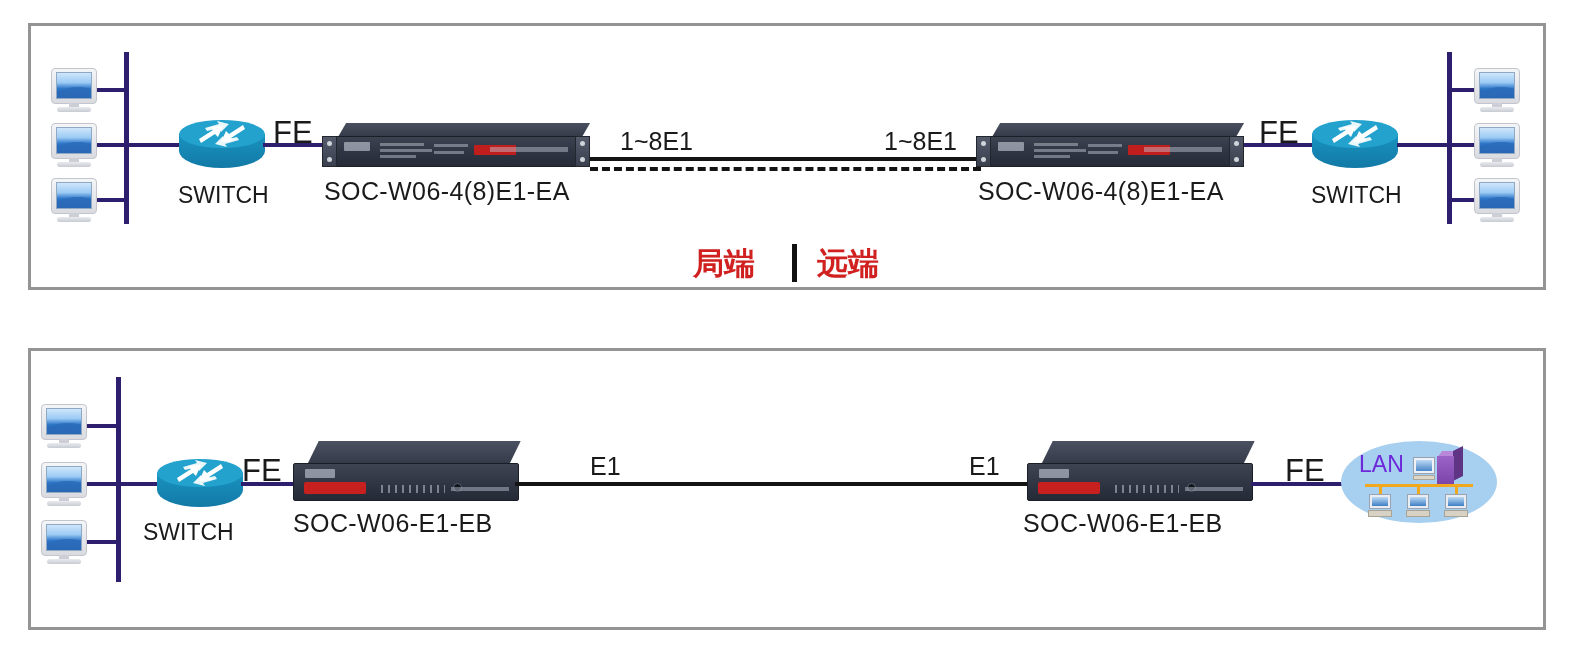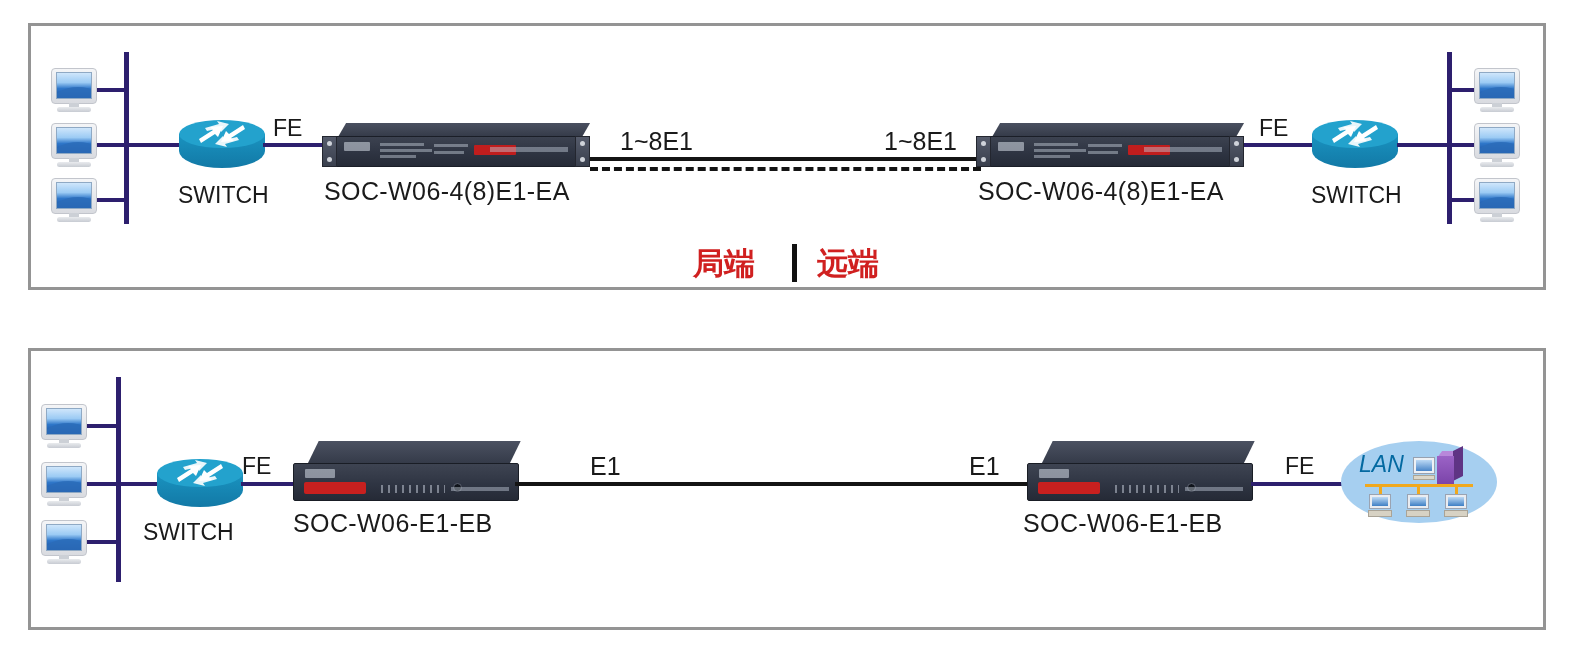--- a/index.html
+++ b/index.html
@@ -41,21 +41,21 @@
 
   
   .lbl {
     position: absolute;
     color: #1a1a1a;
     font-family: "Liberation Sans", sans-serif;
     white-space: nowrap;
     line-height: 1;
   }
   .lbl-dev   { font-size: 25px; letter-spacing: 0.4px; }
-  .lbl-port  { font-size: 23px; }
+  .lbl-port  { font-size: 31px; }
   .lbl-link  { font-size: 25px; }
   .lbl-sw    { font-size: 23px; }
   .lbl-cn {
     position: absolute;
     color: #d02020;
     font-size: 31px;
     font-weight: bold;
     font-family: "DejaVu Sans", sans-serif;
     white-space: nowrap;
     line-height: 1;
@@ -198,24 +198,23 @@
 
   
   .lan { position: absolute; width: 156px; height: 82px; }
   .lan .ellipse {
     position: absolute; left: 0; top: 0; width: 156px; height: 82px;
     background: #a6cff0;
     border-radius: 50%;
   }
   .lan .lantxt {
     position: absolute; left: 18px; top: 12px;
-    font-size: 23px; color: #0369a1;
+    font-size: 23px; color: #6d28d9;
     font-family: "Liberation Sans", sans-serif;
     line-height: 1;
-    font-style: italic;
   }
   .lan .bus {
     position: absolute; left: 24px; top: 43px; width: 108px; height: 3px;
     background: #f0a81e;
   }
   .lan .drop {
     position: absolute; top: 46px; width: 3px; height: 9px; background: #f0a81e;
   }
   .lan .server {
     position: absolute; left: 96px; top: 10px; width: 26px; height: 34px;

